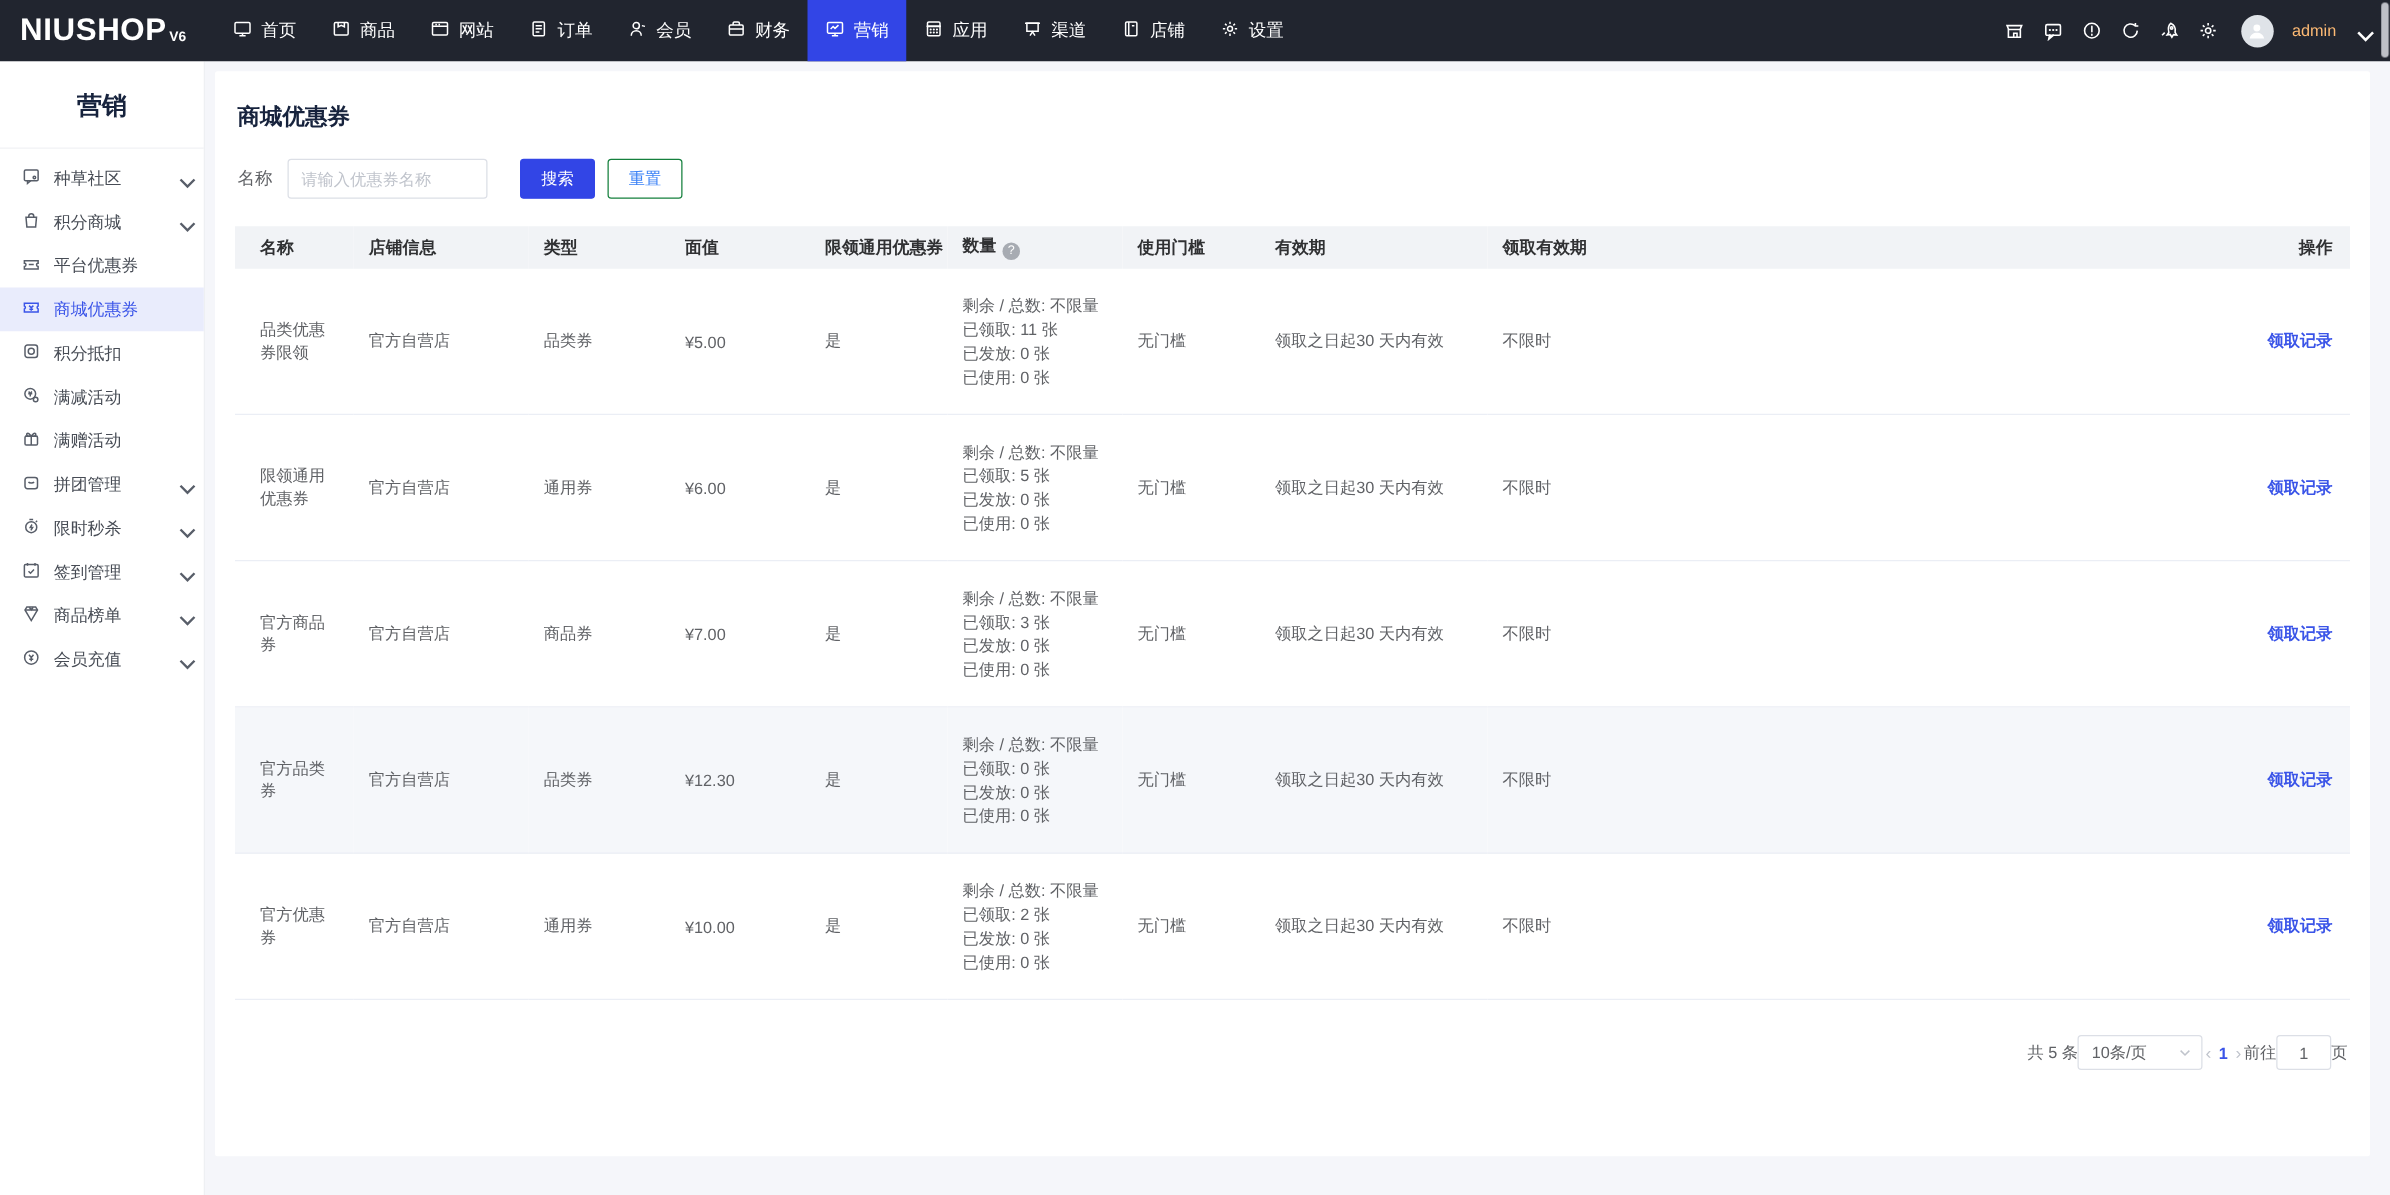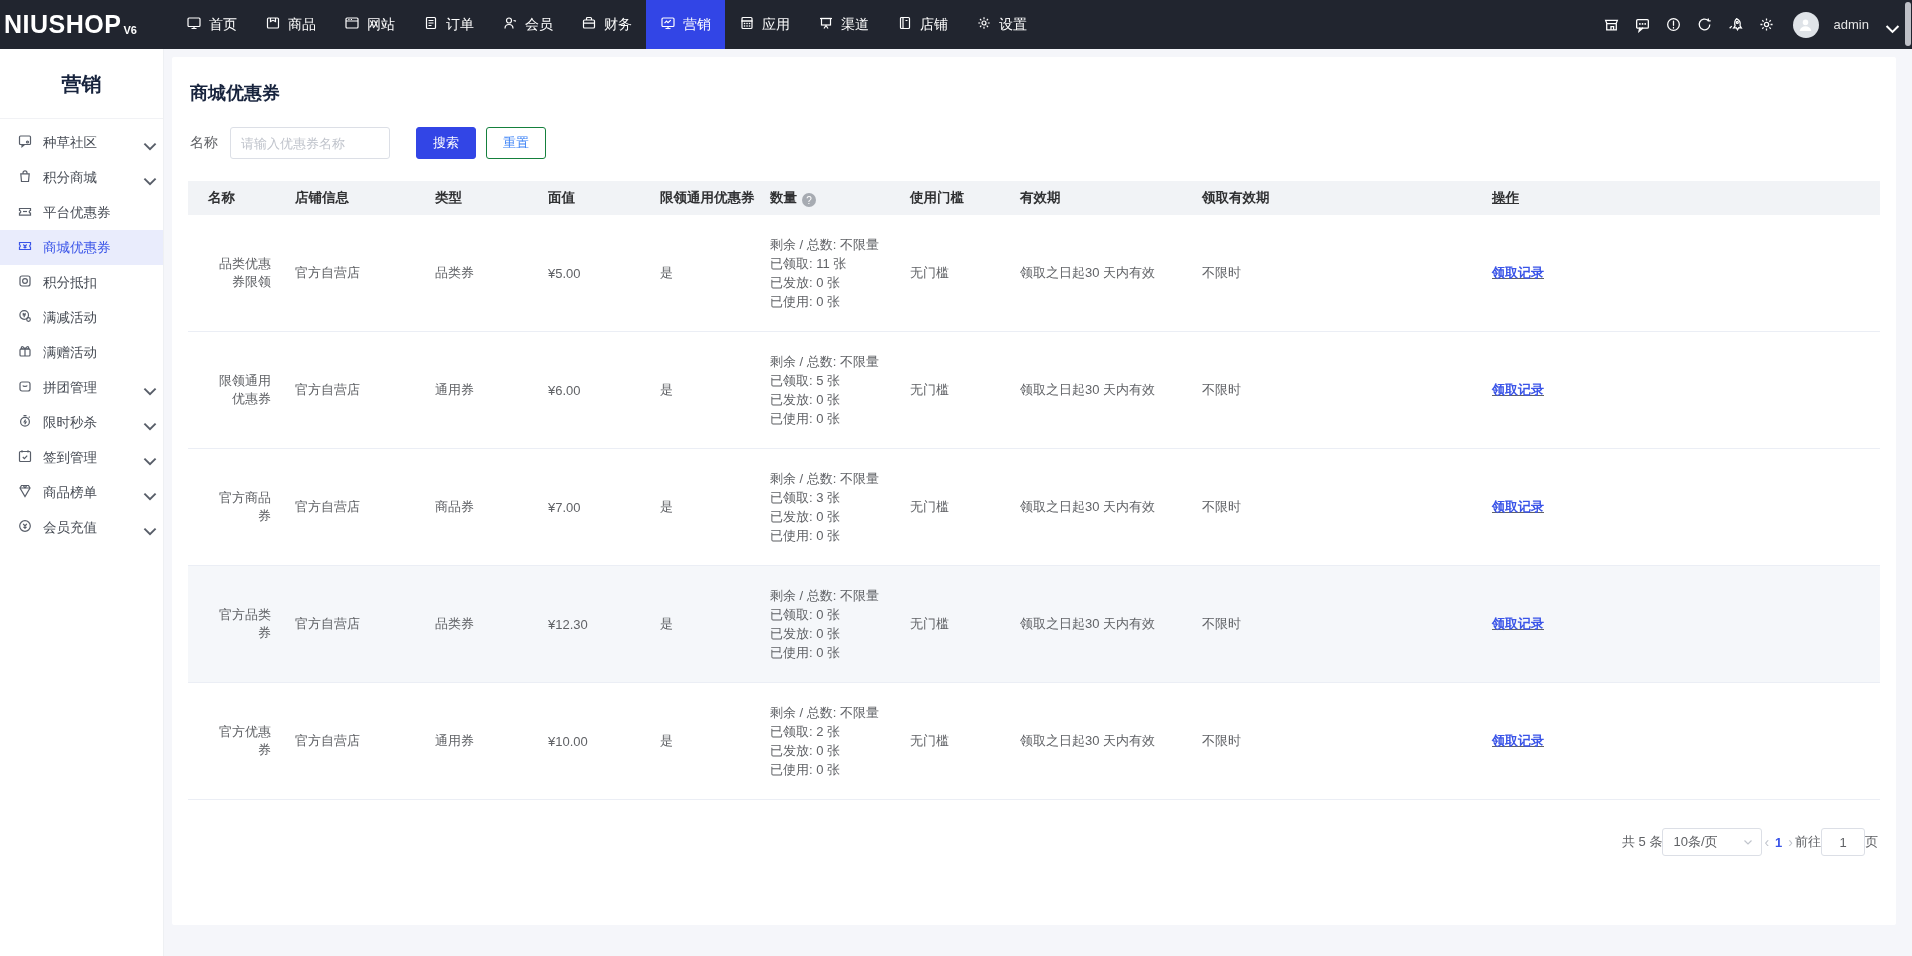--- a/index.html
+++ b/index.html
@@ -1,32 +1,32 @@
 <!DOCTYPE html>
 <html><head>
 <meta charset="utf-8">
 <style>
   * { margin:0; padding:0; box-sizing:border-box; }
   html,body { width:1912px; height:956px; overflow:hidden; background:#f5f6fa;
     font-family:"Liberation Sans","DejaVu Sans",sans-serif; }
 
   
   .navbar { height:49px; background:#21252f; display:flex; align-items:stretch; color:#fff; position:relative; }
-  .logo { width:172px; display:flex; align-items:center; padding-left:4px; }
+  .logo { width:172px; display:flex; align-items:center; padding-left:16px; }
   .logo .brand { font-size:25px; font-weight:800; letter-spacing:.5px; color:#fff; }
   .logo .ver { font-size:11px; font-weight:700; margin-left:2px; margin-top:10px; }
   .nav-menu { display:flex; align-items:stretch; }
   .nav-item { display:flex; align-items:center; gap:7px; padding:0 14px; font-size:14px; color:#fff; cursor:pointer; }
   .nav-item.active { background:#3245e6; }
   .nav-item svg { width:16px; height:16px; }
   .nav-right { margin-left:auto; display:flex; align-items:center; gap:13px; padding-right:18px; }
   .nav-right .tool { width:18px; height:18px; display:flex; align-items:center; justify-content:center; cursor:pointer; }
   .nav-right svg { width:17px; height:17px; }
   .avatar { width:26px; height:26px; border-radius:50%; background:#dfe3e8; display:flex; align-items:center; justify-content:center; overflow:hidden; margin-left:4px; }
-  .admin-name { font-size:13px; color:#e5e5e5; margin-left:2px; }
+  .admin-name { font-size:13px; color:#fdba74; margin-left:2px; }
   .admin-caret { width:10px; height:10px; margin-left:2px; }
 
   
   .layout { display:flex; height:907px; }
   .sidebar { width:164px; background:#fff; flex:none; border-right:1px solid #eef0f3; }
   .sidebar-title { font-size:20px; font-weight:700; color:#17233d; text-align:center; padding:22px 0 20px; }
   .sidebar-divider { border-top:1px solid #f1f2f5; margin:0 0 6px 0; }
   .side-item { height:35px; display:flex; align-items:center; gap:10px; padding-left:17px; padding-right:10px;
     font-size:13.5px; color:#474c55; cursor:pointer; position:relative; }
   .side-item svg { width:16px; height:16px; flex:none; color:#585e69; }
@@ -45,23 +45,23 @@
   .search-input::placeholder { color:#c0c4cc; }
   .btn { height:32px; border-radius:3px; font-size:13px; padding:0 16px; cursor:pointer; font-family:Liberation Mono, monospace; }
   .btn-primary { background:#3245e6; border:1px solid #3245e6; color:#fff; margin-left:26px; }
   .btn-plain { background:#fff; border:1px solid #15803d; color:#3b82f6; margin-left:10px; }
 
   
   table { width:100%; border-collapse:collapse; table-layout:fixed; margin-top:22px; }
   thead th { background:#f1f3f6; height:34px; font-size:13.5px; font-weight:600; color:#303133;
     text-align:left; padding:0 12px; white-space:nowrap; }
   thead th:first-child { padding-left:20px; }
-  thead th.col-action, td.c-action { padding-right:14px;text-decoration:underline; }
+  thead th.col-action, td.c-action { text-align:right; padding-right:14px; }
   tbody td { border-bottom:1px solid #ebeef5; font-size:13px; color:#606266; padding:20px 12px; height:116px; vertical-align:middle; }
-  tbody td:first-child { padding-left:20px;text-align:right; }
+  tbody td:first-child { padding-left:20px; }
   tbody tr.hover td { background:#f5f7fa; }
   td.qty div { line-height:19px; white-space:nowrap; }
   .link { color:#3a54e8; cursor:pointer; text-decoration:none; font-weight:600; }
   .help-icon { display:inline-flex; width:14px; height:14px; border-radius:50%; background:#a7abb2; color:#fff;
     font-size:10px; align-items:center; justify-content:center; vertical-align:-2px; margin-left:5px; font-weight:400; cursor:pointer; }
 
   
   .pagination { display:flex; align-items:center; justify-content:flex-end; margin-top:28px; padding-right:2px;
     font-size:13px; color:#606266; }
   .page-size { width:100px; height:28px; border:1px solid #dcdfe6; border-radius:3px; display:flex; align-items:center;

